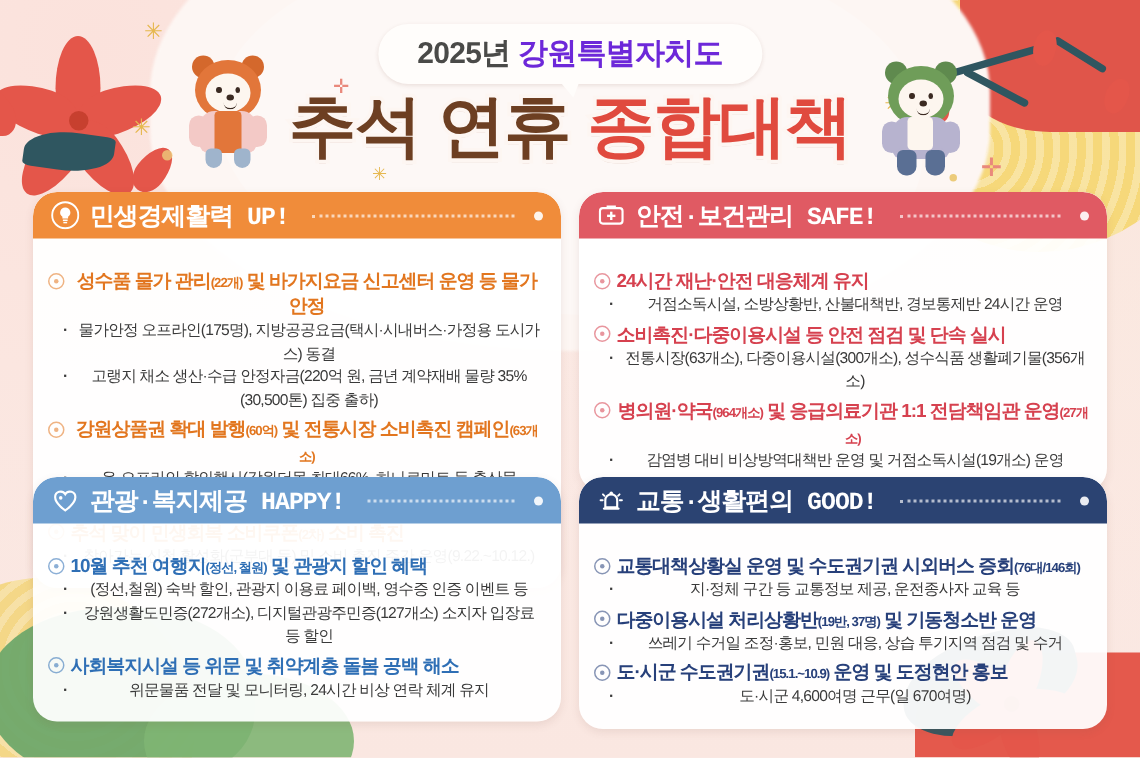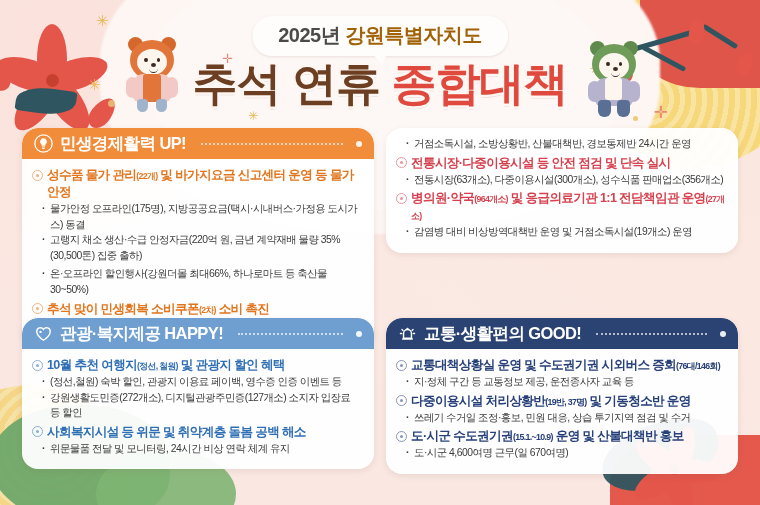--- a/index.html
+++ b/index.html
@@ -84,21 +84,21 @@
     background:#fffdfb; border-radius:22px; padding:6px 26px 7px;
     box-shadow:0 1px 3px rgba(120,70,60,.14);
     white-space:nowrap;
   }
   .subtitle-pill::after{
     content:""; position:absolute; left:50%; bottom:-9px; margin-left:-9px;
     width:0;height:0;border-left:11px solid transparent;border-right:5px solid transparent;
     border-top:13px solid #fffdfb;
   }
   .subtitle-text { font-size:20px; font-weight:bold; color:#4a4a48; letter-spacing:-.5px; }
-  .subtitle-text .hl { color:#a16207; }
+  .subtitle-text .hl { color:#6d28d9; }
 
   .main-title {
     position:absolute; left:50%; transform:translateX(-50%); top:46px;
     white-space:nowrap; font-size:45px; font-weight:bold; letter-spacing:-1px;
   }
   .t-brown { color:#6d3f22; -webkit-text-stroke:5px #fdf6f2; paint-order:stroke fill; }
   .t-red   { color:#e04a3e; -webkit-text-stroke:5px #fdf6f2; paint-order:stroke fill; }
   .title-shadow { position:absolute; left:50%; transform:translateX(-50%); top:49px;
     white-space:nowrap; font-size:45px; font-weight:bold; letter-spacing:-1px;
     color:rgba(150,90,70,.22); }
@@ -119,32 +119,32 @@
 
   
   .card {
     position:absolute; width:352px; border-radius:16px;
     background:rgba(255,255,255,.94);
     box-shadow:0 2px 6px rgba(120,80,70,.12);
     overflow:hidden;
   }
   .card-head {
     height:31px; display:flex; align-items:center; gap:7px;
-    padding:12px 12px; border-radius:16px 16px 0 0; position:relative;
+    padding:12px 12px; border-radius:16px 16px 0 0; position:relative;font-family:Liberation Mono, monospace;
   }
   .card-head .dots {
     flex:1; height:0; border-top:2px dotted rgba(255,255,255,.65); margin:0 6px 0 8px;
   }
   .card-head .enddot { width:6px; height:6px; border-radius:50%; background:#fff; opacity:.9; }
   .head-title { font-size:16.5px; font-weight:bold; color:#ffffff; letter-spacing:-.6px; white-space:nowrap; }
   .head-icon {
     width:19px; height:19px; display:flex; align-items:center; justify-content:center;
     flex-shrink:0;
   }
-  .card-body { padding:8px 12px 10px 10px; }
+  .card-body { padding:20px 12px 10px 10px;text-align:center; }
 
   .item { margin-bottom:3px; }
   .item-title {
     font-size:12.6px; font-weight:bold; letter-spacing:-.65px;
     display:flex; align-items:flex-start; gap:4px; line-height:1.35;
   }
   .bullet-ico {
     flex-shrink:0; width:11px; height:11px; border-radius:50%;
     border:1.6px solid currentColor; opacity:.55; margin-top:2.5px;
     display:flex; align-items:center; justify-content:center;
@@ -290,46 +290,67 @@
     <div class="item">
       <div class="item-title">
         <span class="bullet-ico"></span>
         <span><span>성수품 물가 관리</span><span class="small">(22개)</span><span> 및 바가지요금 신고센터 운영 등 물가안정</span></span>
       </div>
       <div class="sub">물가안정 오프라인(175명), 지방공공요금(택시·시내버스·가정용 도시가스) 동결</div>
       <div class="sub">고랭지 채소 생산·수급 안정자금(220억 원, 금년 계약재배 물량 35%(30,500톤) 집중 출하)</div>
     </div>
 
     <div class="item">
+      <div class="item-title">
+        <span class="bullet-ico"></span>
+        <span><span>강원상품권 확대 발행</span><span class="small">(60억)</span><span> 및 전통시장 소비촉진 캠페인</span><span class="small">(63개소)</span></span>
+      </div>
       <div class="sub">온·오프라인 할인행사(강원더몰 최대66%, 하나로마트 등 축산물30~50%)</div>
     </div>
 
     <div class="item">
       <div class="item-title">
         <span class="bullet-ico"></span>
         <span><span>추석 맞이 민생회복 소비쿠폰</span><span class="small">(2차)</span><span> 소비 촉진</span></span>
       </div>
       <div class="sub">찾아가는 신청 활성화(군부대 등) 및 소비 촉진 주간 운영(9.22.~10.12.)</div>
     </div>
   </div>
 </div>
 
 <div class="card c-red" style="left:386px; top:128px;">
+  <div class="card-head">
+    <span class="head-icon">
+      <svg width="19" height="19" viewBox="0 0 24 24">
+          <rect x="2.5" y="6" width="19" height="13" rx="2.4" fill="none" stroke="#fff" stroke-width="1.8"></rect>
+          <path d="M9 6V4.6h6V6" fill="none" stroke="#fff" stroke-width="1.8"></path>
+          <rect x="11" y="9" width="2" height="7" fill="#fff"></rect>
+          <rect x="8.5" y="11.5" width="7" height="2" fill="#fff"></rect>
+        </svg>
+    </span>
+    <span class="head-title">안전·보건관리 SAFE!</span>
+    <span class="dots"></span>
+    <span class="enddot"></span>
+  </div>
   <div class="card-body">
 
     <div class="item">
+      <div class="item-title">
+        <span class="bullet-ico"></span>
+        <span>24시간 재난·안전 대응체계 유지</span>
+      </div>
       <div class="sub">거점소독시설, 소방상황반, 산불대책반, 경보통제반 24시간 운영</div>
     </div>
 
     <div class="item">
       <div class="item-title">
         <span class="bullet-ico"></span>
-        <span>전통시장·다중이용시설 등 안전 점검 및 단속 실시</span>
-      </div>
-      <div class="sub">전통시장(63개소), 다중이용시설(300개소), 성수식품 판매업소(356개소)</div>
+        <span>소비촉진·다중이용시설 등 안전 점검 및 단속 실시</span>
+      </div>
+      <div class="sub">전통시장(63개소), 다중이용시설(300개소), 성수식품 생활폐기물(356개소)</div>
     </div>
 
     <div class="item">
       <div class="item-title">
         <span class="bullet-ico"></span>
         <span><span>병의원·약국</span><span class="small">(964개소)</span><span> 및 응급의료기관 1:1 전담책임관 운영</span><span class="small">(27개소)</span></span>
       </div>
       <div class="sub">감염병 대비 비상방역대책반 운영 및 거점소독시설(19개소) 운영</div>
     </div>
   </div>
@@ -397,18 +418,18 @@
       <div class="item-title">
         <span class="bullet-ico"></span>
         <span><span>다중이용시설 처리상황반</span><span class="small">(19반, 37명)</span><span> 및 기동청소반 운영</span></span>
       </div>
       <div class="sub">쓰레기 수거일 조정·홍보, 민원 대응, 상습 투기지역 점검 및 수거</div>
     </div>
 
     <div class="item">
       <div class="item-title">
         <span class="bullet-ico"></span>
-        <span><span>도·시군 수도권기권</span><span class="small">(15.1.~10.9)</span><span> 운영 및 산불대책반 홍보</span></span>
+        <span><span>도·시군 수도권기권</span><span class="small">(15.1.~10.9)</span><span> 운영 및 도정현안 홍보</span></span>
       </div>
       <div class="sub">도·시군 4,600여명 근무(일 670여명)</div>
     </div>
   </div>
 </div>
 
 </body></html>

